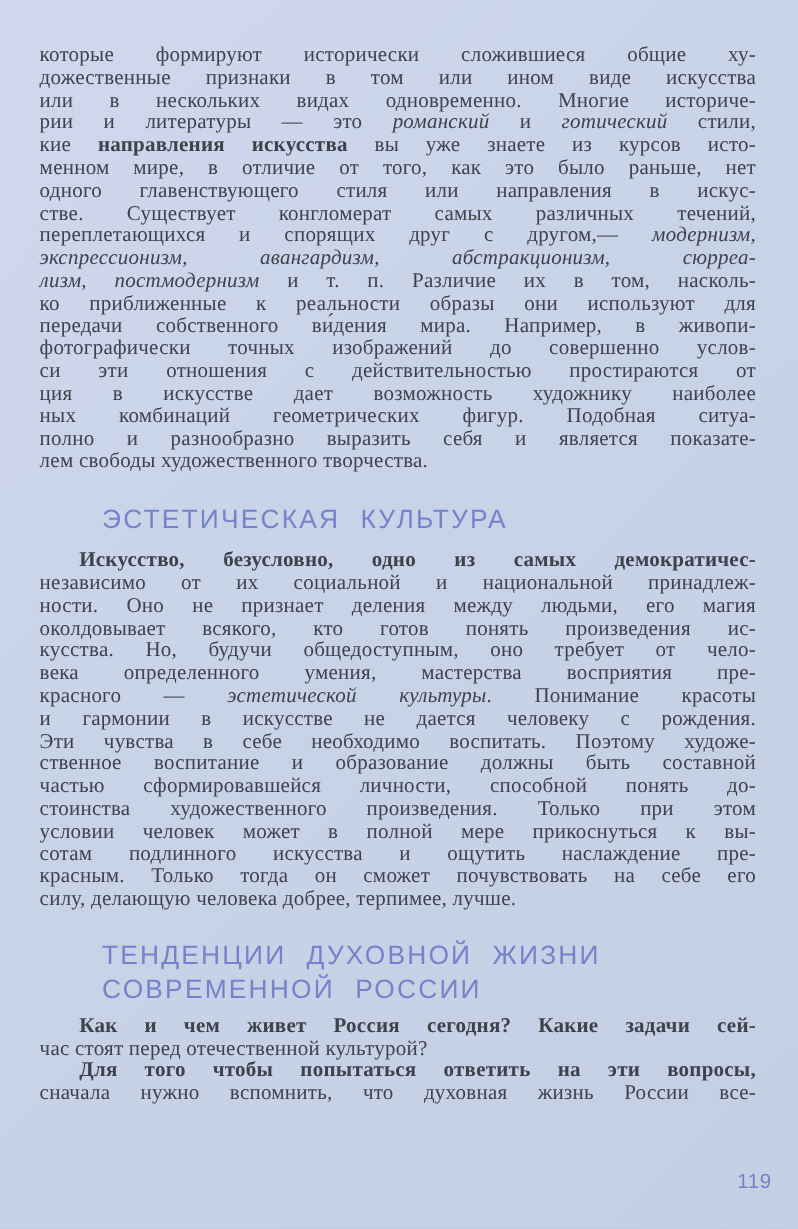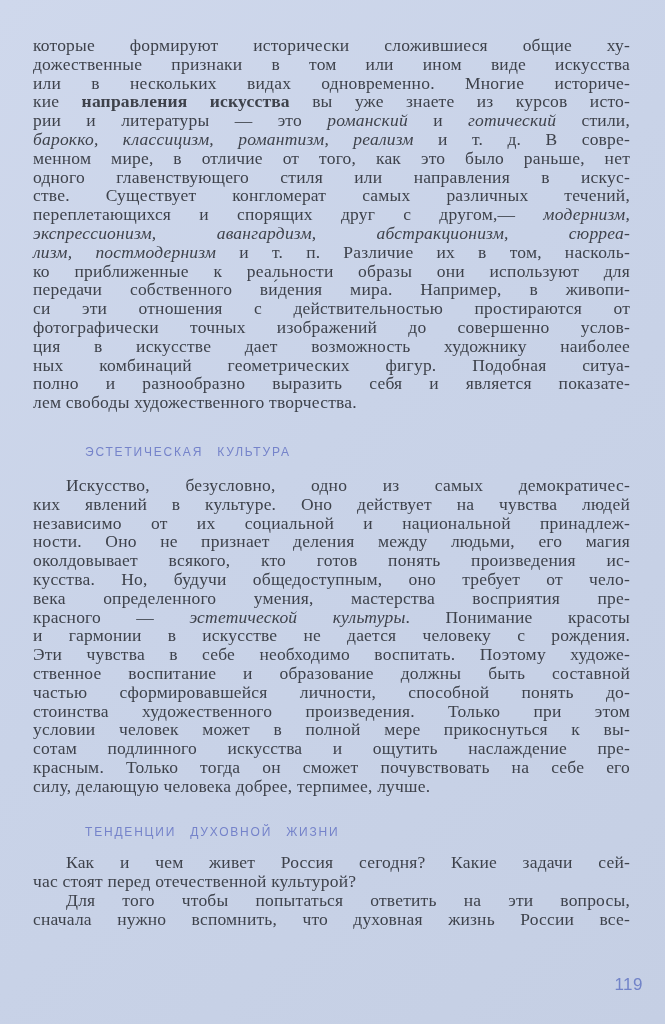--- a/index.html
+++ b/index.html
@@ -22,27 +22,27 @@
   .para { color: #3e424b; }
   .line {
     font-size: 17.5px;
     line-height: 18.8px;
     letter-spacing: 0.2px;
     text-align: justify;
     text-align-last: justify;
     white-space: nowrap;
   }
   .line.no-just { text-align-last: left; white-space: normal; }
-  .para.indent .line:first-child { text-indent: 33px; }
+  .para.indent .line:first-child { text-indent: 33px; font-weight: bold; }
   .bold { font-weight: bold; }
   .italic { font-style: italic; }
   .heading {
     font-family: "Liberation Sans", "DejaVu Sans", sans-serif;
     color: #7583ca;
-    font-size: 12px;
+    font-size: 22px;
     letter-spacing: 1.8px;
     word-spacing: 9px;
     padding-left: 52px;
     line-height: 29px;
   }
   .heading.h1 { margin-top: 28px; margin-bottom: 12px; line-height: 24px; }
   .heading.h2 { margin-top: 23px; margin-bottom: 6px; }
   .page-number {
     position: absolute;
     top: 975px; right: 22px;
@@ -55,62 +55,61 @@
 </style>
 </head>
 <body>
 
 <div class="book-page">
   <div class="text-column">
       <div class="para">
         <div class="line"><span>которые формируют исторически сложившиеся общие ху-</span></div>
         <div class="line"><span>дожественные признаки в том или ином виде искусства</span></div>
         <div class="line"><span>или в нескольких видах одновременно. Многие историче-</span></div>
+        <div class="line"><span>рии и литературы — это </span><span class="italic">романский</span><span> и </span><span class="italic">готический</span><span> стили,</span></div>
         <div class="line"><span>кие </span><span class="bold">направления искусства</span><span> вы уже знаете из курсов исто-</span></div>
-        <div class="line"><span>рии и литературы — это </span><span class="italic">романский</span><span> и </span><span class="italic">готический</span><span> стили,</span></div>
-        <div class="line"><span class="italic">барокко, классицизм, романтизм, реализм</span><span> и т. д. В совре-</span></div>
         <div class="line"><span>менном мире, в отличие от того, как это было раньше, нет</span></div>
         <div class="line"><span>одного главенствующего стиля или направления в искус-</span></div>
         <div class="line"><span>стве. Существует конгломерат самых различных течений,</span></div>
         <div class="line"><span>переплетающихся и спорящих друг с другом,— </span><span class="italic">модернизм,</span></div>
         <div class="line"><span class="italic">экспрессионизм, авангардизм, абстракционизм, сюрреа-</span></div>
         <div class="line"><span class="italic">лизм, постмодернизм</span><span> и т. п. Различие их в том, насколь-</span></div>
         <div class="line"><span>ко приближенные к реальности образы они используют для</span></div>
         <div class="line"><span>передачи собственного ви́дения мира. Например, в живопи-</span></div>
+        <div class="line"><span>фотографически точных изображений до совершенно услов-</span></div>
         <div class="line"><span>си эти отношения с действительностью простираются от</span></div>
-        <div class="line"><span>фотографически точных изображений до совершенно услов-</span></div>
         <div class="line"><span>ция в искусстве дает возможность художнику наиболее</span></div>
         <div class="line"><span>ных комбинаций геометрических фигур. Подобная ситуа-</span></div>
         <div class="line"><span>полно и разнообразно выразить себя и является показате-</span></div>
         <div class="line no-just"><span>лем свободы художественного творчества.</span></div>
       </div>
       <div class="heading h1">
         <div>ЭСТЕТИЧЕСКАЯ КУЛЬТУРА</div>
       </div>
       <div class="para indent">
         <div class="line"><span>Искусство, безусловно, одно из самых демократичес-</span></div>
-        <div class="line"><span>ких явлений в культуре. Оно действует на чувства людей</span></div>
         <div class="line"><span>независимо от их социальной и национальной принадлеж-</span></div>
         <div class="line"><span>ности. Оно не признает деления между людьми, его магия</span></div>
         <div class="line"><span>околдовывает всякого, кто готов понять произведения ис-</span></div>
         <div class="line"><span>кусства. Но, будучи общедоступным, оно требует от чело-</span></div>
         <div class="line"><span>века определенного умения, мастерства восприятия пре-</span></div>
         <div class="line"><span>красного — </span><span class="italic">эстетической культуры</span><span>. Понимание красоты</span></div>
         <div class="line"><span>и гармонии в искусстве не дается человеку с рождения.</span></div>
         <div class="line"><span>Эти чувства в себе необходимо воспитать. Поэтому художе-</span></div>
         <div class="line"><span>ственное воспитание и образование должны быть составной</span></div>
         <div class="line"><span>частью сформировавшейся личности, способной понять до-</span></div>
         <div class="line"><span>стоинства художественного произведения. Только при этом</span></div>
         <div class="line"><span>условии человек может в полной мере прикоснуться к вы-</span></div>
         <div class="line"><span>сотам подлинного искусства и ощутить наслаждение пре-</span></div>
         <div class="line"><span>красным. Только тогда он сможет почувствовать на себе его</span></div>
         <div class="line no-just"><span>силу, делающую человека добрее, терпимее, лучше.</span></div>
       </div>
       <div class="heading h2">
         <div>ТЕНДЕНЦИИ ДУХОВНОЙ ЖИЗНИ</div>
+        <div>СОВРЕМЕННОЙ РОССИИ</div>
       </div>
       <div class="para indent">
         <div class="line"><span>Как и чем живет Россия сегодня? Какие задачи сей-</span></div>
         <div class="line no-just"><span>час стоят перед отечественной культурой?</span></div>
       </div>
       <div class="para indent">
         <div class="line"><span>Для того чтобы попытаться ответить на эти вопросы,</span></div>
         <div class="line"><span>сначала нужно вспомнить, что духовная жизнь России все-</span></div>
       </div>
     </div>

